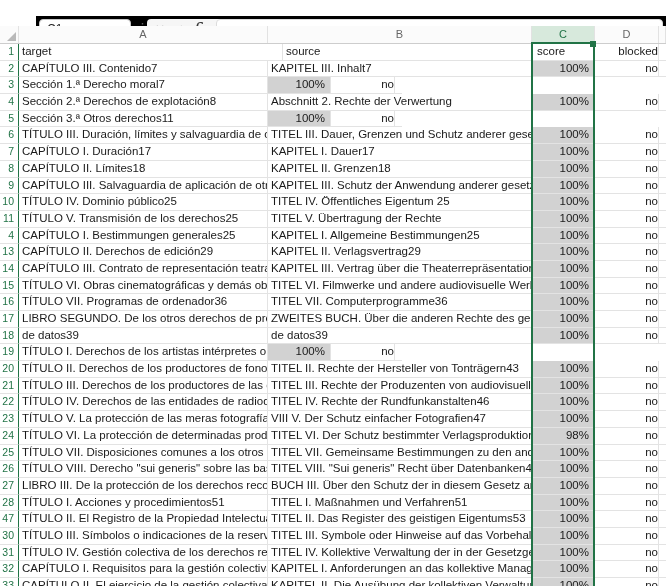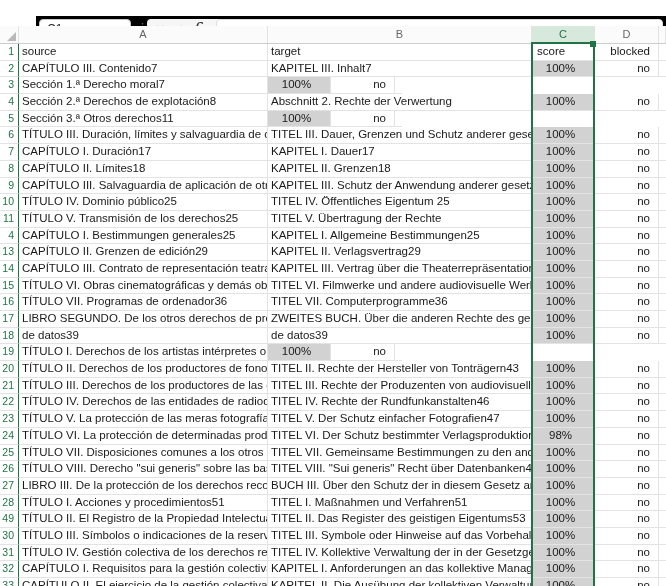--- a/index.html
+++ b/index.html
@@ -33,23 +33,23 @@
   .corner .tri{position:absolute;right:2px;bottom:2px;width:0;height:0;
     border-left:9px solid transparent;border-bottom:9px solid #b9b9b9;}
 
   .rows{position:relative;}
   .grid-row{display:flex;height:16.7px;box-sizing:border-box;}
   .cell{box-sizing:border-box;border-right:1px solid #e3e3e3;border-bottom:1px solid #e3e3e3;
     font-size:11.5px;color:#1a1a1a;line-height:15.7px;white-space:nowrap;overflow:hidden;background:#fff;}
   .w-rh{width:19px;} .w-a{width:249px;} .w-b{width:264px;} .w-c{width:63px;} .w-d{width:64px;} .w-e{width:7px;border-right:none;}
   .cell.rh{border-right:1px solid #217346;color:#217346;font-size:10.5px;text-align:right;padding-right:4px;background:#fff;}
   .cell.a,.cell.b{padding-left:3px;}
-  .cell.c{text-align:center;padding-right:5px;background:#d2d2d2;}
+  .cell.c{text-align:right;padding-right:5px;background:#d2d2d2;}
   .cell.c.active{background:#fff;text-align:left;padding-left:5px;}
-  .cell.d{text-align:right;padding-right:8px;}
+  .cell.d{text-align:right;}
 
   .sel-overlay{position:absolute;left:531px;top:16px;width:64px;height:544px;box-sizing:border-box;
     border:2px solid #217346;border-bottom:none;pointer-events:none;z-index:6;}
   .fill-handle{position:absolute;left:590px;top:15px;width:6px;height:6px;background:#217346;z-index:7;pointer-events:none;}
 </style>
 </head>
 <body>
 
 <div class="app">
 
@@ -79,22 +79,22 @@
     <div class="hc w-a">A</div>
         <div class="hc w-b">B</div>
         <div class="hc w-c sel">C</div>
         <div class="hc w-d">D</div>
         <div class="hc w-e"></div>
       </div>
     <div class="rows">
 
     <div class="grid-row">
           <div class="cell rh w-rh">1</div>
+          <div class="cell b w-b">target</div>
           <div class="cell a w-a">source</div>
-          <div class="cell b w-b">target</div>
           <div class="cell c w-c active">score</div>
           <div class="cell d w-d">blocked</div>
           <div class="cell e w-e"></div>
         </div>
         <div class="grid-row">
           <div class="cell rh w-rh">2</div>
           <div class="cell a w-a">CAPÍTULO III. Contenido7</div>
           <div class="cell b w-b">KAPITEL III. Inhalt7</div>
           <div class="cell c w-c">100%</div>
           <div class="cell d w-d">no</div>
@@ -173,21 +173,21 @@
         <div class="grid-row">
           <div class="cell rh w-rh">4</div>
           <div class="cell a w-a">CAPÍTULO I. Bestimmungen generales25</div>
           <div class="cell b w-b">KAPITEL I. Allgemeine Bestimmungen25</div>
           <div class="cell c w-c">100%</div>
           <div class="cell d w-d">no</div>
           <div class="cell e w-e"></div>
         </div>
         <div class="grid-row">
           <div class="cell rh w-rh">13</div>
-          <div class="cell a w-a">CAPÍTULO II. Grenzen de edición29</div>
+          <div class="cell a w-a">CAPÍTULO II. Derechos de edición29</div>
           <div class="cell b w-b">KAPITEL II. Verlagsvertrag29</div>
           <div class="cell c w-c">100%</div>
           <div class="cell d w-d">no</div>
           <div class="cell e w-e"></div>
         </div>
         <div class="grid-row">
           <div class="cell rh w-rh">14</div>
           <div class="cell a w-a">CAPÍTULO III. Contrato de representación teatral</div>
           <div class="cell b w-b">KAPITEL III. Vertrag über die Theaterrepräsentation un</div>
           <div class="cell c w-c">100%</div>
@@ -253,21 +253,21 @@
           <div class="cell rh w-rh">22</div>
           <div class="cell a w-a">TÍTULO IV. Derechos de las entidades de radiodif</div>
           <div class="cell b w-b">TITEL IV. Rechte der Rundfunkanstalten46</div>
           <div class="cell c w-c">100%</div>
           <div class="cell d w-d">no</div>
           <div class="cell e w-e"></div>
         </div>
         <div class="grid-row">
           <div class="cell rh w-rh">23</div>
           <div class="cell a w-a">TÍTULO V. La protección de las meras fotografías</div>
-          <div class="cell b w-b">TITEL V. Der Schutz einfacher Fotografien47</div>
+          <div class="cell b w-b">VIII V. Der Schutz einfacher Fotografien47</div>
           <div class="cell c w-c">100%</div>
           <div class="cell d w-d">no</div>
           <div class="cell e w-e"></div>
         </div>
         <div class="grid-row">
           <div class="cell rh w-rh">24</div>
           <div class="cell a w-a">TÍTULO VI. La protección de determinadas produc</div>
           <div class="cell b w-b">TITEL VI. Der Schutz bestimmter Verlagsproduktionen</div>
           <div class="cell c w-c">98%</div>
           <div class="cell d w-d">no</div>
@@ -299,21 +299,21 @@
         </div>
         <div class="grid-row">
           <div class="cell rh w-rh">28</div>
           <div class="cell a w-a">TÍTULO I. Acciones y procedimientos51</div>
           <div class="cell b w-b">TITEL I. Maßnahmen und Verfahren51</div>
           <div class="cell c w-c">100%</div>
           <div class="cell d w-d">no</div>
           <div class="cell e w-e"></div>
         </div>
         <div class="grid-row">
-          <div class="cell rh w-rh">49</div>
+          <div class="cell rh w-rh">47</div>
           <div class="cell a w-a">TÍTULO II. El Registro de la Propiedad Intelectual5</div>
           <div class="cell b w-b">TITEL II. Das Register des geistigen Eigentums53</div>
           <div class="cell c w-c">100%</div>
           <div class="cell d w-d">no</div>
           <div class="cell e w-e"></div>
         </div>
         <div class="grid-row">
           <div class="cell rh w-rh">30</div>
           <div class="cell a w-a">TÍTULO III. Símbolos o indicaciones de la reserva</div>
           <div class="cell b w-b">TITEL III. Symbole oder Hinweise auf das Vorbehalt de</div>

